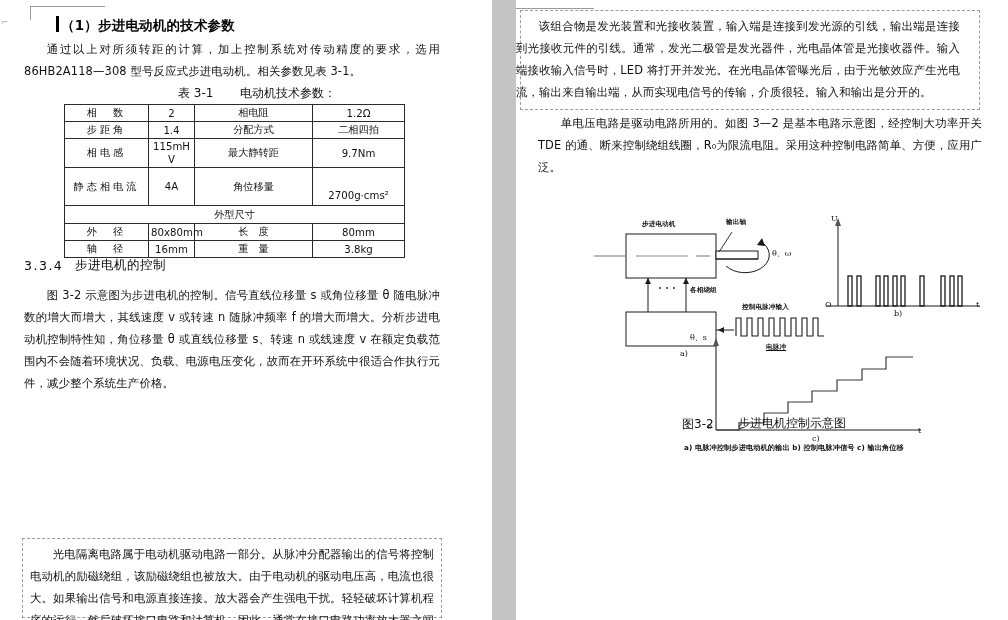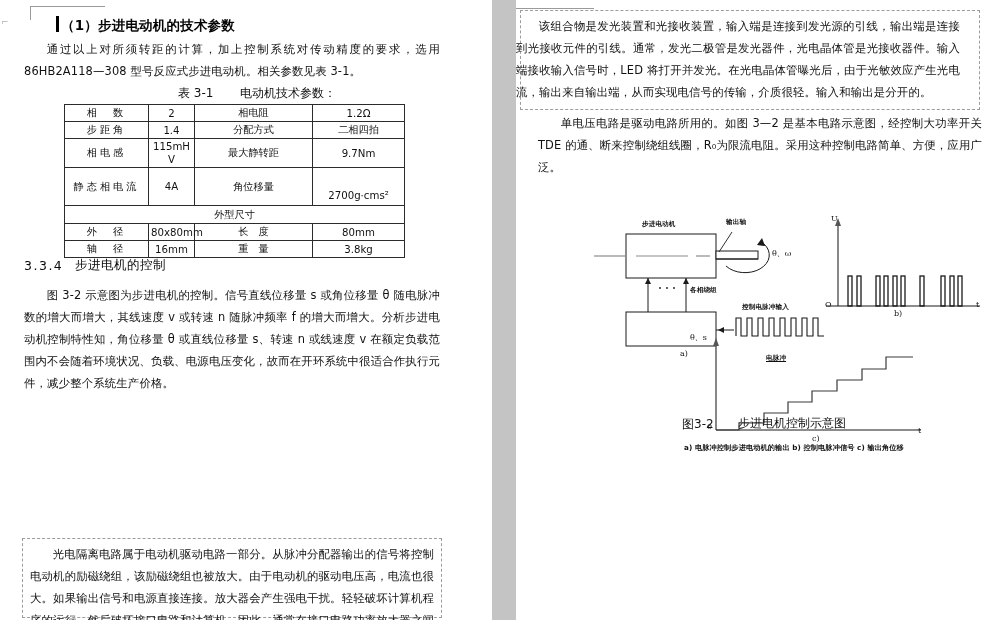--- a/index.html
+++ b/index.html
@@ -248,21 +248,21 @@
         <polygon points="140,130 137,138 143,138" fill="#555"></polygon>
         <line x1="140" y1="222" x2="345" y2="222" stroke="#1a1a1a" stroke-width="1.2"></line>
         <polyline points="140,222 163,222 163,215 188,215 188,205 212,205 212,194 236,194 236,183 261,183 261,172 286,172 286,161 310,161 310,149 337,149" fill="none" stroke="#3a3a3a" stroke-width="1.2"></polyline>
       </svg>
 
       
       <div class="fig-label cn" style="left:66px; top:12px;">步进电动机</div>
       <div class="fig-label cn" style="left:150px; top:10px;">输出轴</div>
       <div class="fig-label cn" style="left:114px; top:78px;">各相绕组</div>
       <div class="fig-label cn" style="left:166px; top:95px;">控制电脉冲输入</div>
-      <div class="fig-label cn" style="left:190px; top:146px;text-decoration:underline;">电脉冲</div>
+      <div class="fig-label cn" style="left:190px; top:135px;text-decoration:underline;">电脉冲</div>
       <div class="fig-axis-label" style="left:196px; top:40px;">θ、ω</div>
 
       <div class="fig-axis-label" style="left:255px; top:6px;">U</div>
       <div class="fig-axis-label" style="left:249px; top:92px;">O</div>
       <div class="fig-axis-label" style="left:400px; top:92px;">t</div>
       <div class="fig-part" style="left:318px; top:101px;">b)</div>
 
       <div class="fig-part" style="left:104px; top:141px;">a)</div>
 
       <div class="fig-axis-label" style="left:114px; top:124px;">θ、s</div>

